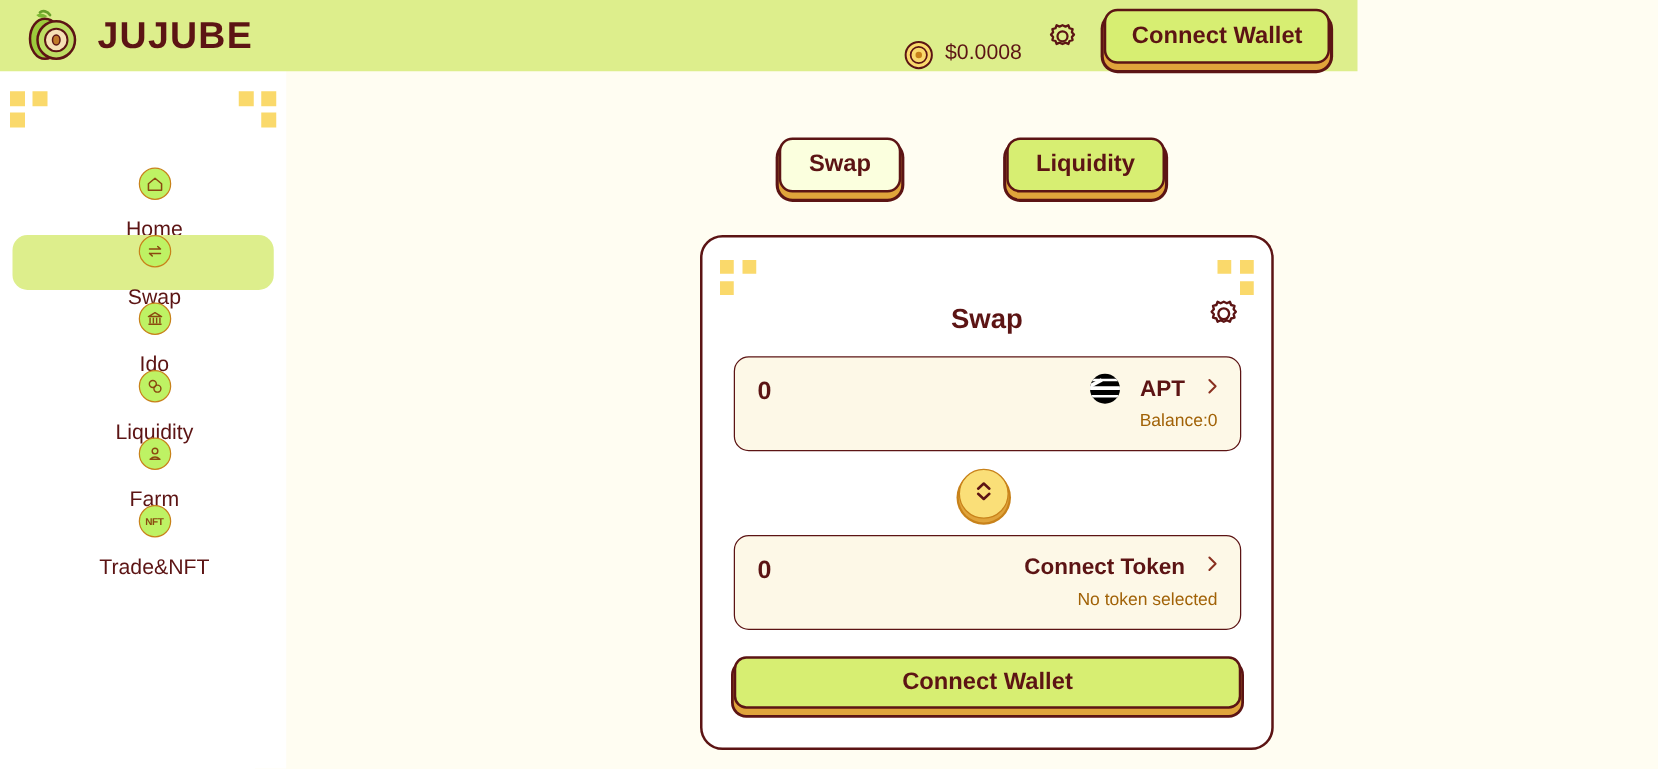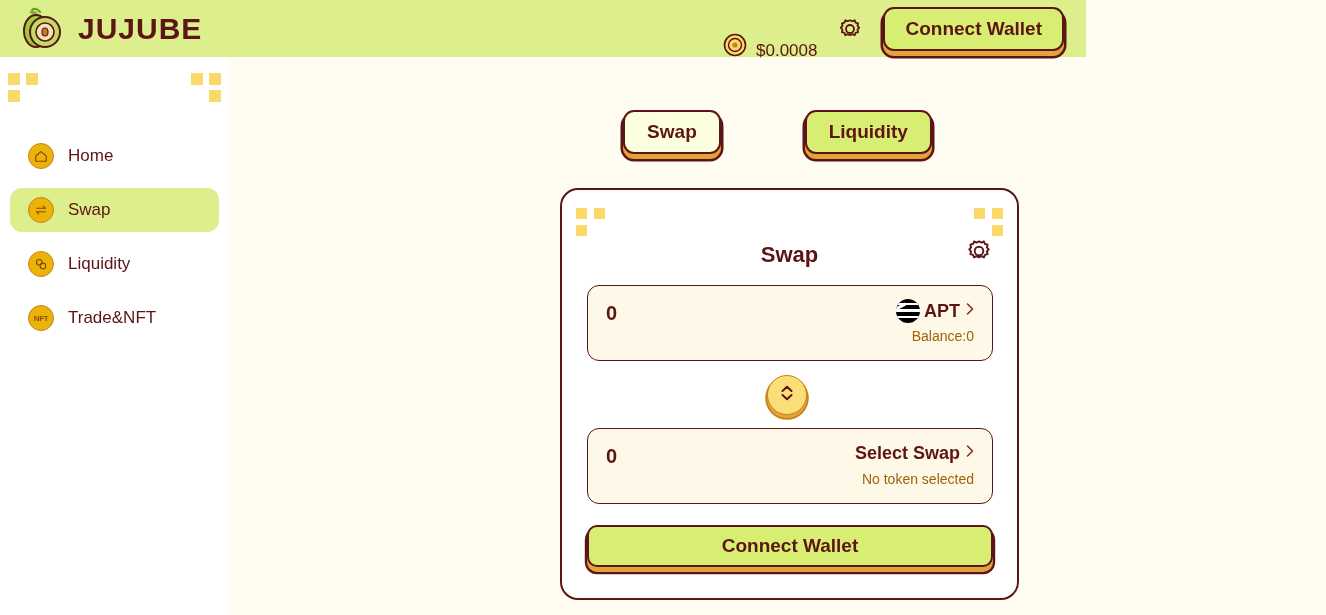--- a/index.html
+++ b/index.html
@@ -22,21 +22,21 @@
   }
   .brand { display: flex; align-items: center; gap: 12px; }
   .brand-logo { width: 48px; height: 44px; position: relative; }
   .brand-name {
     font-size: 30px; font-weight: bold; color: #5C1414;
     letter-spacing: 1px;
   }
   .header-right {
     margin-left: auto; display: flex; align-items: center; gap: 20px;
   }
-  .price-chip { display: flex; align-items: flex-end; gap: 9px; margin-top: 36px; }
+  .price-chip { display: flex; align-items: flex-start; gap: 9px; margin-top: 36px; }
   .price-text { font-size: 17px; color: #5C1414; font-weight: 500; }
   .hdr-gear { width: 26px; height: 26px; cursor: pointer; }
   .connect-top {
     position: relative;
     background: #D7EE72;
     border: 2.5px solid #5C1414;
     border-radius: 11px;
     box-shadow: 0 5px 0 0 #E0A43B, 0 5px 0 2.5px #5C1414;
     padding: 9px 20px;
     font-size: 19px; font-weight: bold; color: #5C1414;
@@ -66,26 +66,27 @@
 
   .nav { position: absolute; top: 77px; left: 0; width: 229px; }
   .nav-item {
     position: relative;
     display: flex; align-items: center; gap: 14px;
     height: 44px;
     margin: 0 10px 10px 10px;
     padding-left: 18px;
     border-radius: 12px;
     cursor: pointer;
+    flex-direction: column;
   }
   .nav-item.active { background: #DDEE8C; }
   .nav-icon {
     width: 26px; height: 26px; flex: 0 0 26px;
     border-radius: 50%;
-    background: #eab308;
+    background: #bef264;
     border: 1.6px solid #C8821A;
     display: flex; align-items: center; justify-content: center;
     color: #8A4A10;
   }
   .nav-label { font-size: 17px; color: #5C1414; }
   .nav-badge {
     position: absolute; right: 28px; top: 11px;
     width: 18px; height: 21px;
   }
 
@@ -140,21 +141,21 @@
   }
   .box-a { top: 95px; height: 76px; }
   .box-b { top: 238px; height: 76px; }
   .box-inner { position: relative; width: 100%; height: 100%; }
   .amount {
     position: absolute; left: 18px; top: 16px;
     font-size: 20px; font-weight: bold; color: #5C1414;
   }
   .tok-sel {
     position: absolute; right: 16px; top: 13px;
-    display: flex; align-items: center; gap: 4px;
+    display: flex; align-items: center; gap: 16px;
     cursor: pointer;
   }
   .tok-name { font-size: 18px; font-weight: bold; color: #5C1414; }
   .sub-note {
     position: absolute; right: 18px; top: 42px;
     font-size: 14px; color: #a16207;
   }
   .apt-logo {
     width: 24px; height: 24px; border-radius: 50%;
     background: #000; position: relative; overflow: hidden;
@@ -253,32 +254,49 @@
       <div class="nav-item active">
         <span class="nav-icon">
           <svg viewBox="0 0 16 16" width="14" height="14">
             <path d="M3 6 H13 M10.5 3.6 L13 6" fill="none" stroke="#8A4A10" stroke-width="1.4" stroke-linecap="round"></path>
             <path d="M13 10 H3 M5.5 12.4 L3 10" fill="none" stroke="#8A4A10" stroke-width="1.4" stroke-linecap="round"></path>
           </svg>
         </span>
         <span class="nav-label">Swap</span>
       </div>
 
+      <div class="nav-item">
+        <span class="nav-icon">
+          <svg viewBox="0 0 16 16" width="14" height="14">
+            <path d="M2 6 L8 2.5 L14 6 Z M3.5 7 V12 M6.5 7 V12 M9.5 7 V12 M12.5 7 V12 M2 13 H14" fill="none" stroke="#8A4A10" stroke-width="1.3" stroke-linejoin="round"></path>
+          </svg>
+        </span>
+        <span class="nav-label">Ido</span>
+      </div>
 
       <div class="nav-item">
         <span class="nav-icon">
           <svg viewBox="0 0 16 16" width="14" height="14">
             <circle cx="6" cy="6" r="3.2" fill="none" stroke="#8A4A10" stroke-width="1.3"></circle>
             <circle cx="10.2" cy="10.2" r="3.2" fill="none" stroke="#8A4A10" stroke-width="1.3"></circle>
           </svg>
         </span>
         <span class="nav-label">Liquidity</span>
       </div>
 
 
+      <div class="nav-item">
+        <span class="nav-icon">
+          <svg viewBox="0 0 16 16" width="14" height="14">
+            <circle cx="8" cy="5.5" r="2.6" fill="none" stroke="#8A4A10" stroke-width="1.3"></circle>
+            <path d="M3.5 13 q4.5-4 9 0z" fill="none" stroke="#8A4A10" stroke-width="1.3" stroke-linejoin="round"></path>
+          </svg>
+        </span>
+        <span class="nav-label">Farm</span>
+      </div>
 
       <div class="nav-item">
         <span class="nav-icon" style="font-size:8px;font-weight:bold;letter-spacing:-0.3px;">NFT</span>
         <span class="nav-label">Trade&amp;NFT</span>
       </div>
 
     </nav>
 
   </div>
 
@@ -339,21 +357,21 @@
             <path d="M5.5 9 L10 4.8 L14.5 9" fill="none" stroke="#5C1414" stroke-width="2" stroke-linecap="round" stroke-linejoin="round"></path>
             <path d="M5.5 13 L10 17.2 L14.5 13" fill="none" stroke="#5C1414" stroke-width="2" stroke-linecap="round" stroke-linejoin="round"></path>
           </svg>
         </span>
       </div>
 
       <div class="token-box box-b">
         <div class="box-inner">
           <span class="amount">0</span>
           <span class="tok-sel">
-            <span class="tok-name">Select Swap</span>
+            <span class="tok-name">Connect Token</span>
             <span>
               <svg viewBox="0 0 12 18" width="12" height="18">
                 <path d="M3.5 4 L8.5 9 L3.5 14" fill="none" stroke="#8A3020" stroke-width="1.6" stroke-linecap="round" stroke-linejoin="round"></path>
               </svg>
             </span>
           </span>
           <span class="sub-note">No token selected</span>
         </div>
       </div>
 

